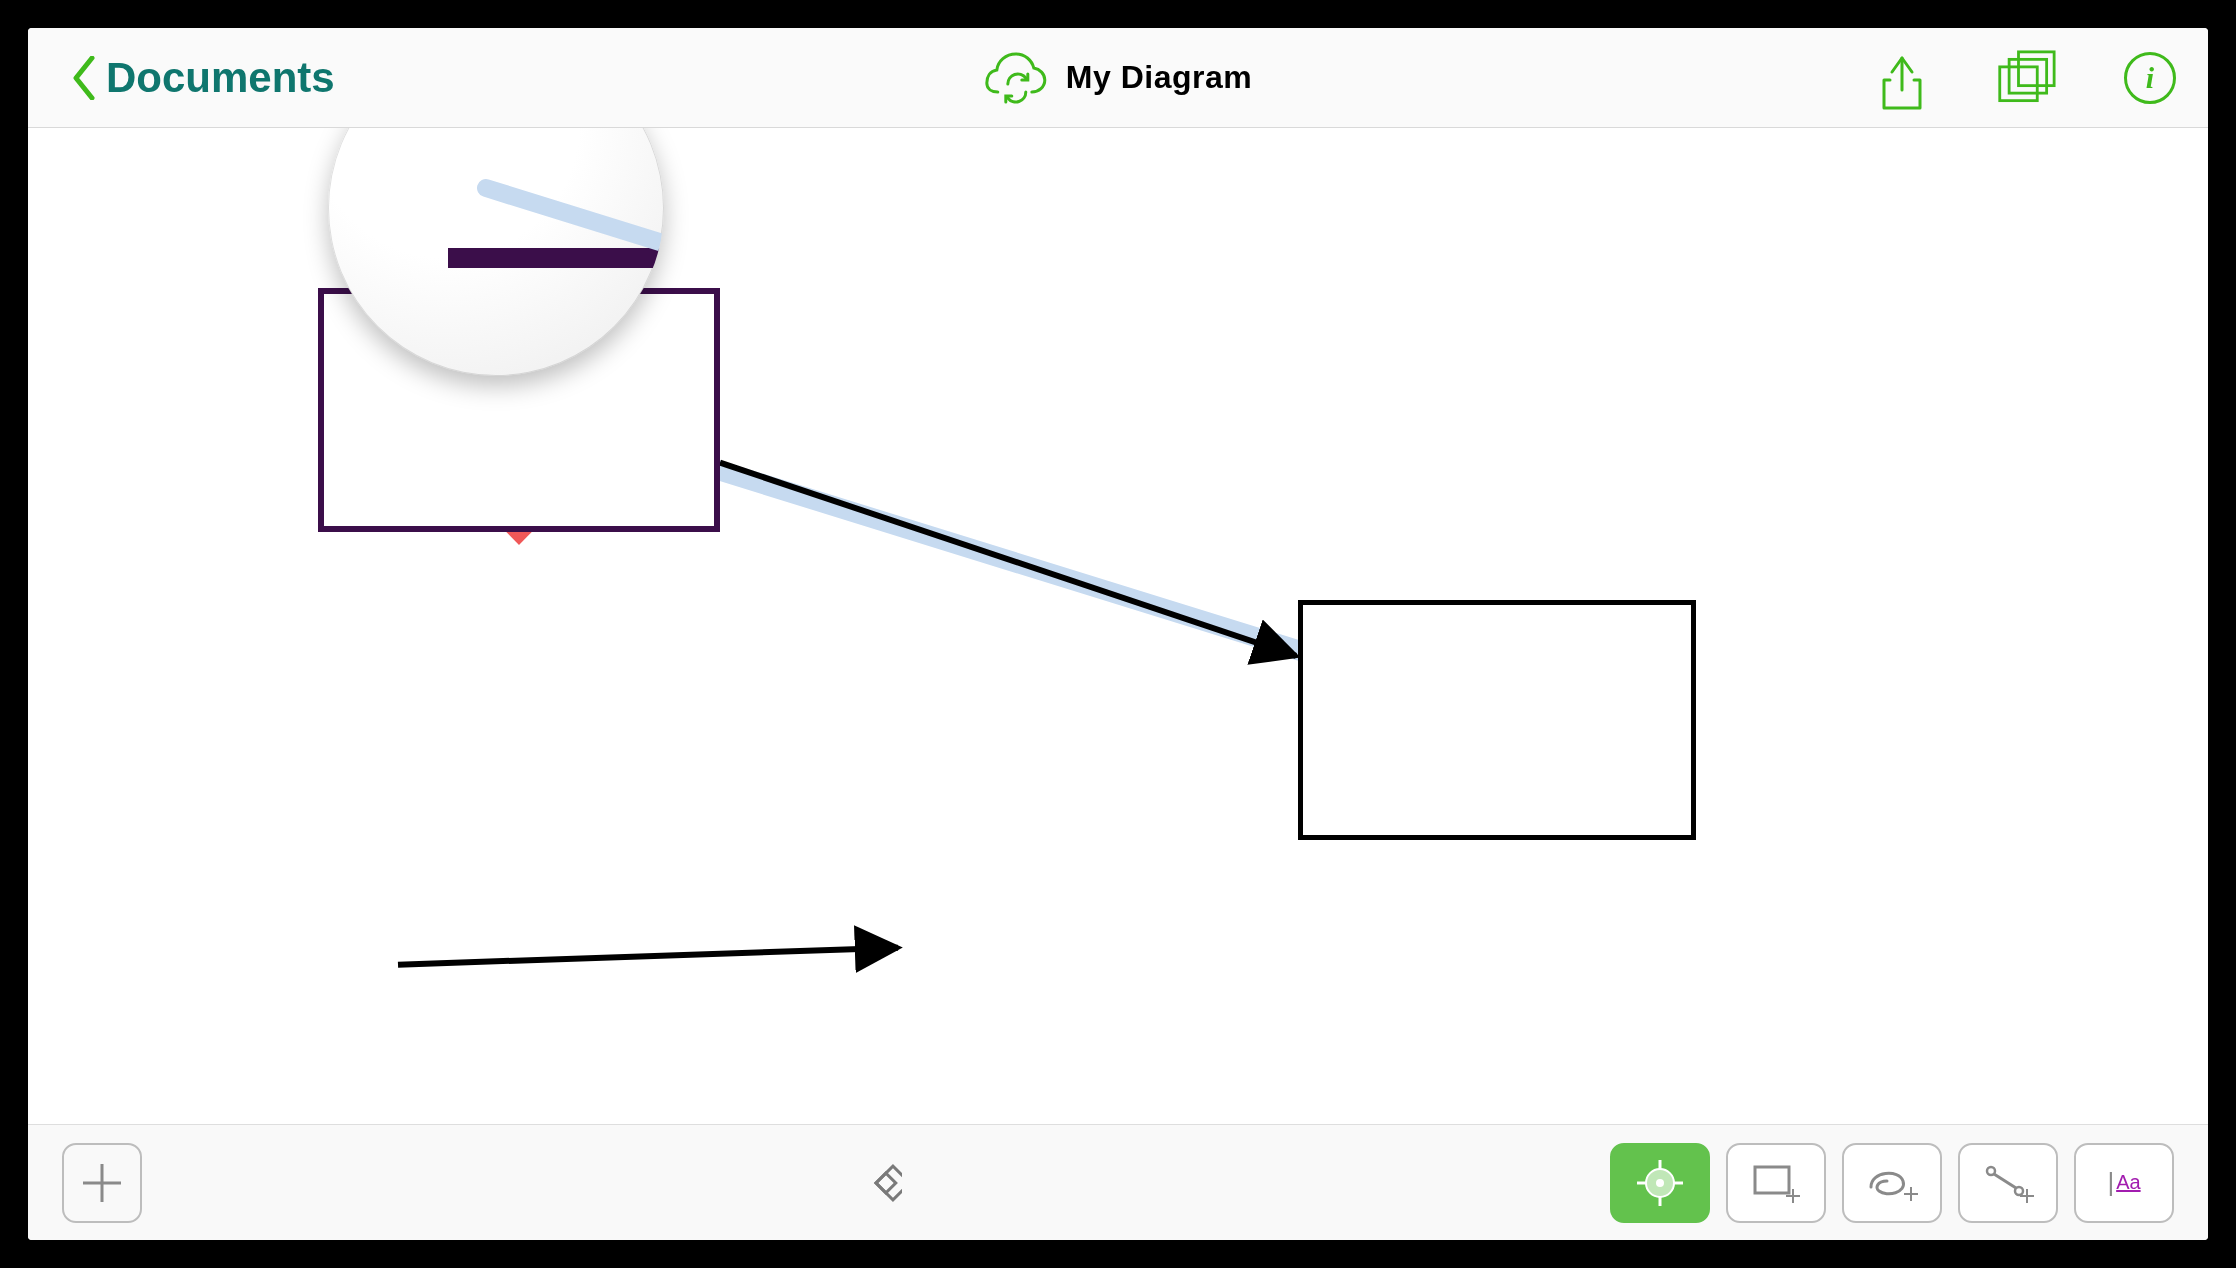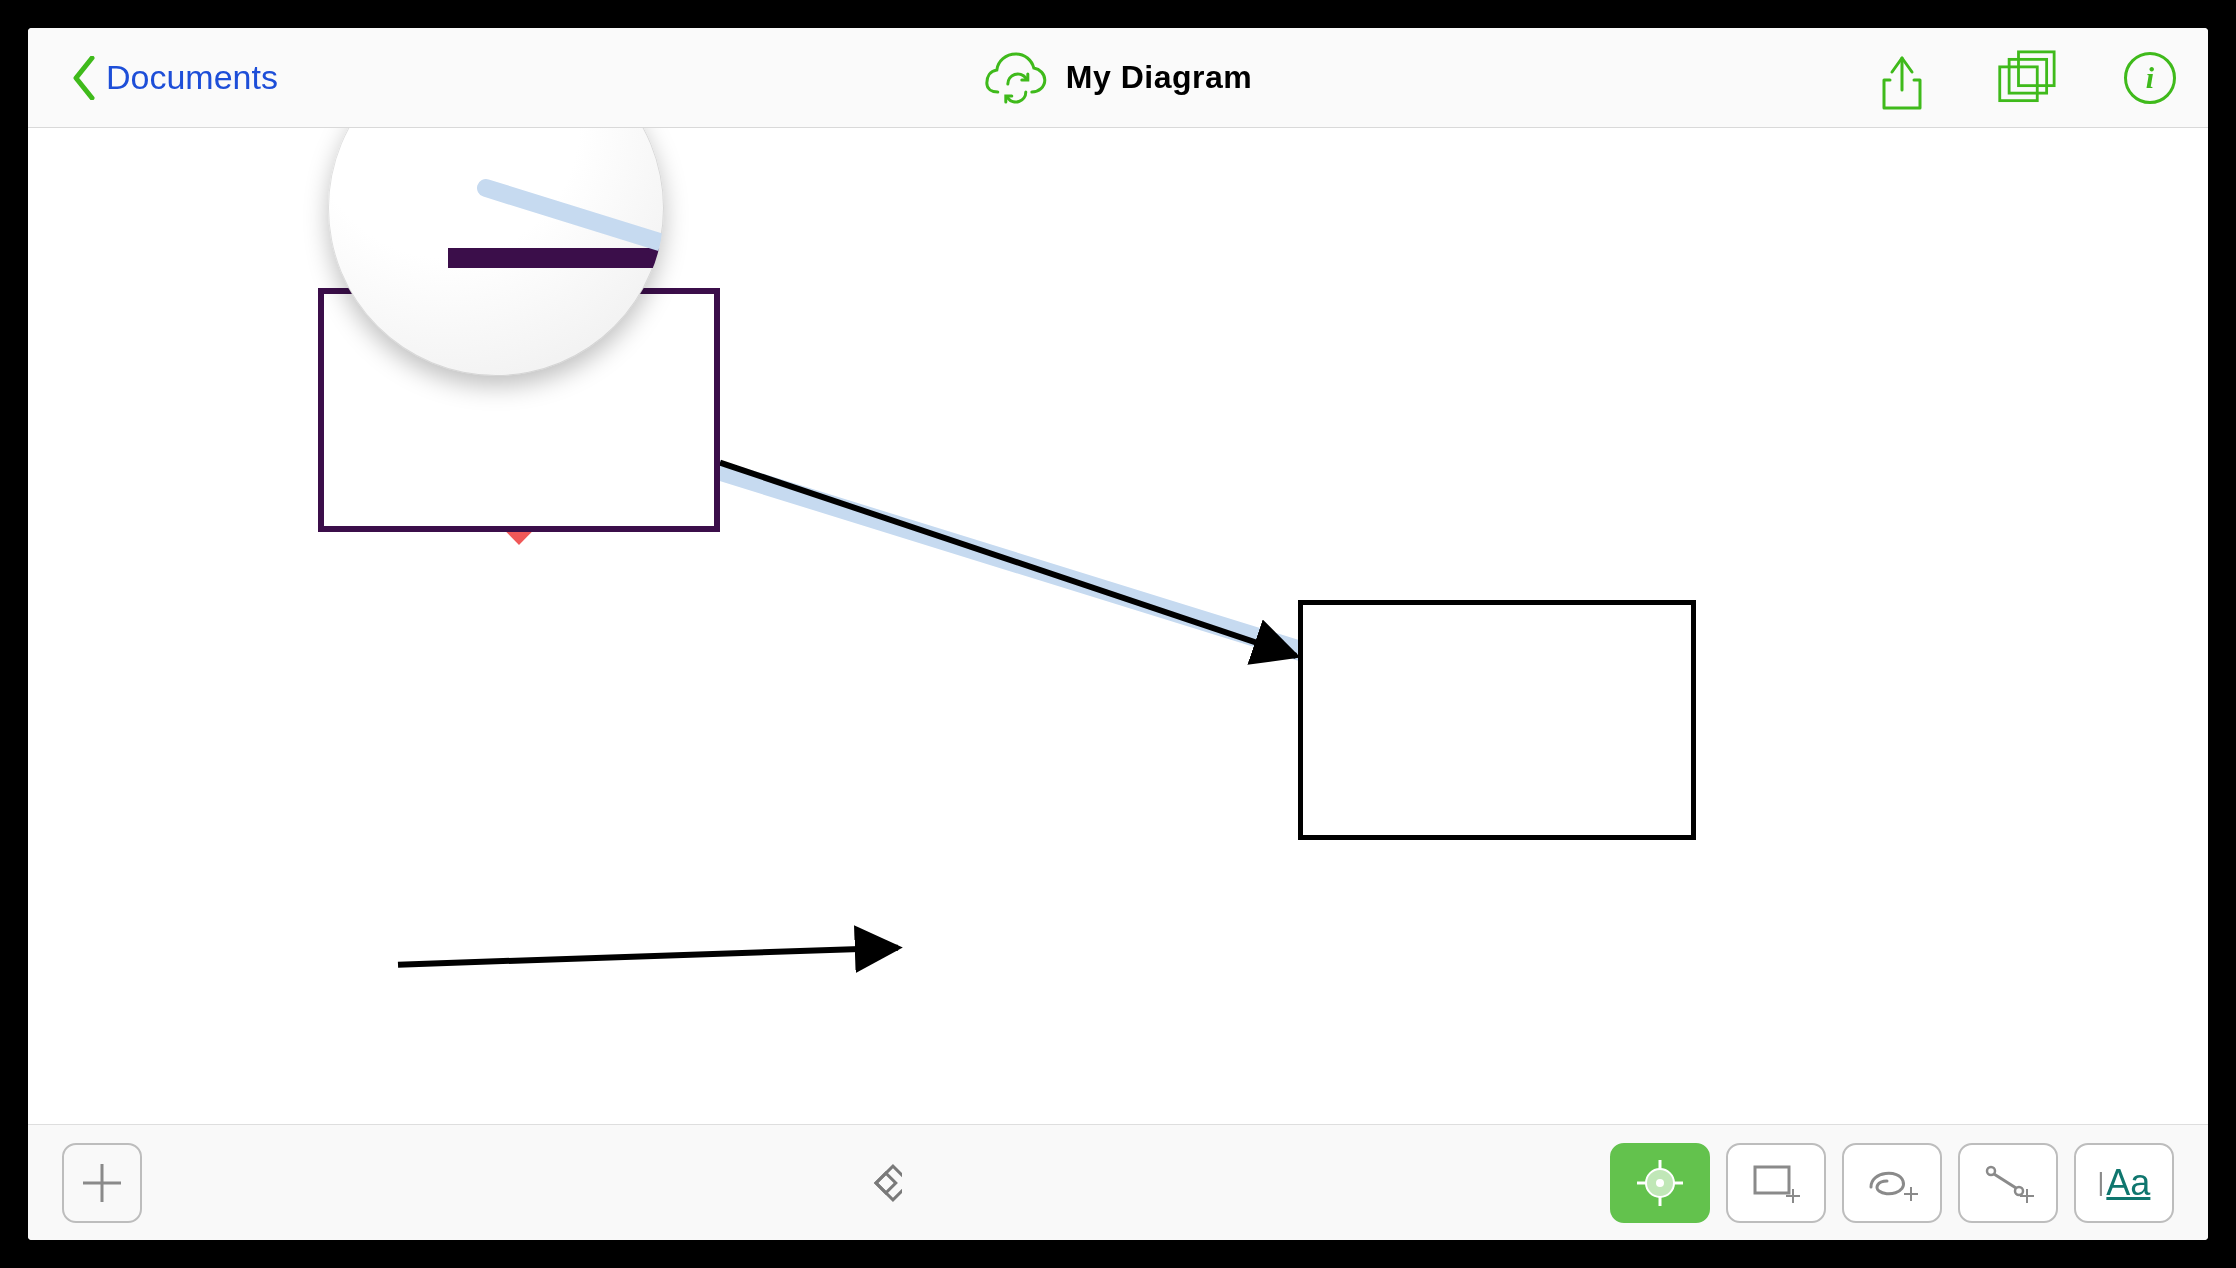--- a/index.html
+++ b/index.html
@@ -27,23 +27,23 @@
       border-bottom: 1px solid #d9d9d9;
       display: flex;
       align-items: center;
       padding: 0 32px 0 42px;
       position: relative;
       z-index: 10;
     }
     .topbar .back-btn {
       display: flex;
       align-items: center;
-      font-size: 34px;
-      font-weight: 400;
-      color: #1d4ed8;
+      font-size: 42px;
+      font-weight: 700;
+      color: #0f766e;
       cursor: pointer;
     }
     .back-chev {
       margin-right: 8px;
       width: 28px; height: 44px;
       display: inline-block;
     }
     .topbar .title-wrap {
       position: absolute;
       left: 50%;
@@ -132,21 +132,21 @@
       background: #63c24d;
       border-color: #63c24d;
     }
     .add-btn {
       width: 80px; height: 80px;
       border: 2px solid #bdbdbd;
       border-radius: 14px;
       display:flex; align-items:center; justify-content:center;
       cursor:pointer;
     }
-    .tool-text-glyph { font-size:36px; color:#0f766e; font-weight:400; }
+    .tool-text-glyph { font-size:20px; color:#a21caf; font-weight:400; }
     svg { display:block; }
   </style>
 </head>
 <body>
 
 <div class="device">
 
   <div class="topbar">
     <div class="back-btn">
       <span class="back-chev">

